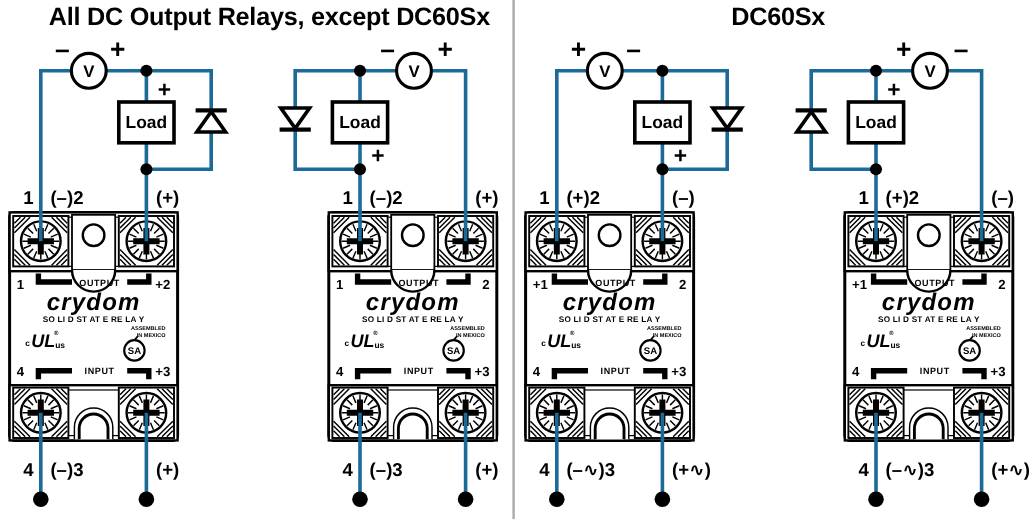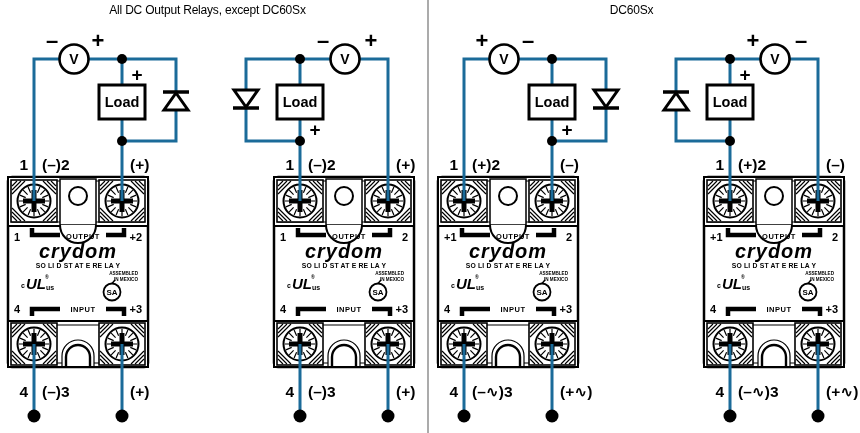--- a/index.html
+++ b/index.html
@@ -1,19 +1,19 @@
 <!DOCTYPE html>
 <html><head>
 <meta charset="utf-8">
 <style>
   html,body{margin:0;padding:0;background:#fff;}
   .stage{position:relative;width:860px;height:433px;background:#fff;overflow:hidden;
          font-family:"Liberation Sans","DejaVu Sans",sans-serif;}
-  .title{position:absolute;top:3px;font-weight:normal;font-size:12px;color:#000;
-         text-align:center;letter-spacing:-0.2px;}
+  .title{position:absolute;top:3px;font-weight:bold;font-size:21px;color:#000;
+         text-align:center;letter-spacing:-0.2px;padding-left:17px;}
   .title-left{left:0;width:415px;}
   .title-right{left:419px;width:425px;}
   .divider{position:absolute;left:427px;top:0;width:1.5px;height:433px;background:#ababab;}
   .panel{position:absolute;top:0;width:215px;height:433px;}
 </style>
 </head>
 <body>
 
 <div class="stage">
   <div class="title title-left">All DC Output Relays, except DC60Sx</div>

